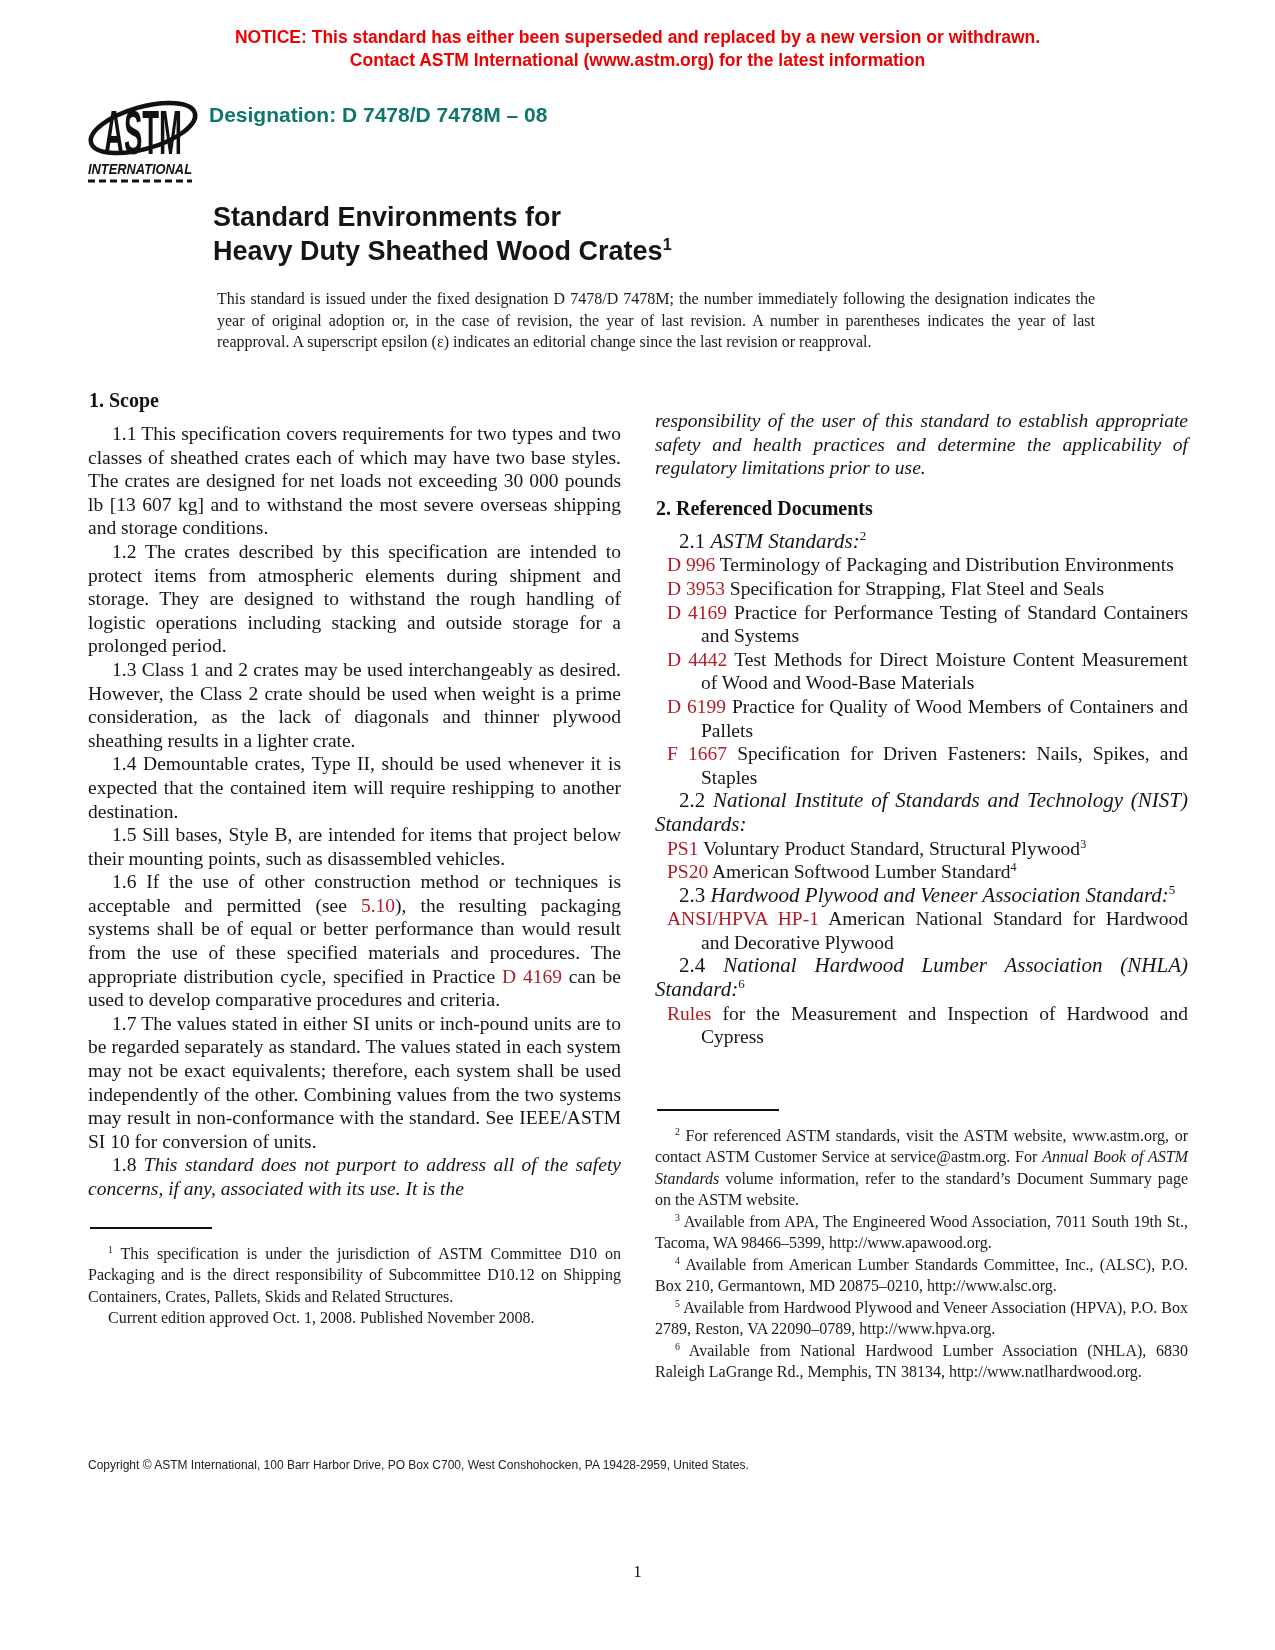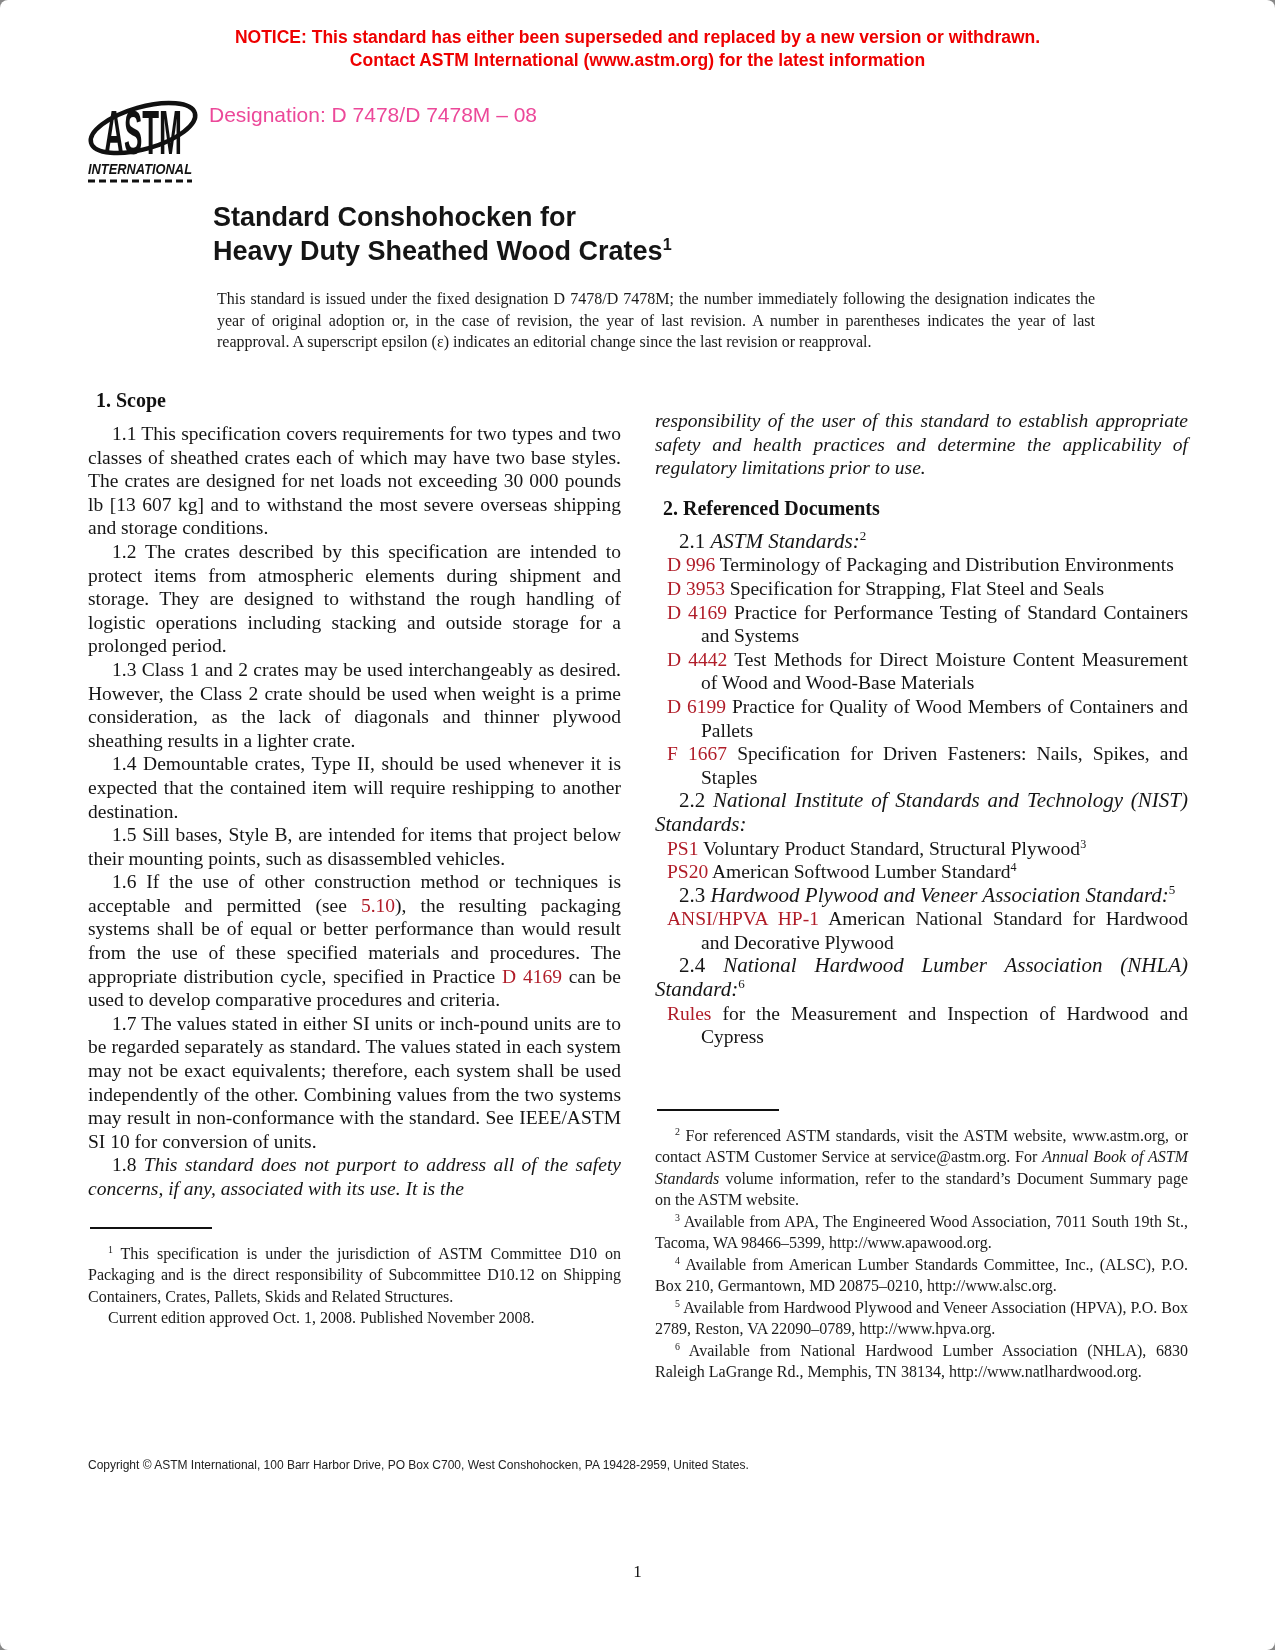--- a/index.html
+++ b/index.html
@@ -4,38 +4,37 @@
 <style>
   html,body{margin:0;padding:0;background:#888;}
   .page{
     position:relative;
     width:1275px;height:1650px;
     margin:0 auto;
     background:#ffffff;
     color:#111111;
     font-family:"Liberation Serif", serif;
     overflow:hidden;
-    border-radius:8px;
   }
   
   .notice{
     position:absolute;top:26px;left:0;right:0;
     text-align:center;
     font-family:"Liberation Sans", sans-serif;
     font-weight:bold;
     font-size:17.5px;line-height:23px;
     color:#ee0000;
   }
   
   .logo{position:absolute;left:86px;top:82px;width:116px;height:104px;}
   
   .designation{
     position:absolute;left:209px;top:103px;
     font-family:"Liberation Sans", sans-serif;
-    font-weight:normal;font-size:21px;color:#ec4899;
+    font-weight:bold;font-size:21px;color:#0f766e;
   }
   
   .title{
     position:absolute;left:213px;top:200px;
     font-family:"Liberation Sans", sans-serif;
     font-weight:bold;font-size:27px;line-height:34px;color:#151515;
   }
   .title .supref{vertical-align:super;font-size:0.6em;line-height:0;}
   
   .issued{
@@ -44,21 +43,21 @@
   }
   
   .columns{
     position:absolute;left:88px;top:380px;width:1100px;
     display:flex;gap:34px;
   }
   .col{width:533px;}
   h2.sect{
     font-family:"Liberation Serif", serif;
     font-size:20px;line-height:24px;
-    font-weight:bold;margin:8px 0 10px 8px;color:#111;
+    font-weight:bold;margin:8px 0 10px 1px;color:#111;
   }
   p.body{
     font-size:19.5px;line-height:23.6px;
     text-align:justify;text-indent:24px;
     margin:0;color:#151515;
   }
   p.noindent{text-indent:0;margin-top:29px;}
   p.italicpara{font-style:italic;}
   p.ref-entry{
     font-size:19.5px;line-height:23.6px;
@@ -106,21 +105,21 @@
       <ellipse cx="57" cy="46" rx="54" ry="21" fill="none" stroke="#111" stroke-width="4.5" transform="rotate(-16 57 46)"></ellipse>
       <text x="57" y="64" text-anchor="middle" font-family="Liberation Sans, sans-serif" font-weight="bold" font-size="56" fill="#111" transform="scale(1,1.12)" textLength="78" lengthAdjust="spacingAndGlyphs">ASTM</text>
       <text x="2" y="92" font-family="Liberation Sans, sans-serif" font-style="italic" font-weight="bold" font-size="14.5" fill="#111" textLength="104" lengthAdjust="spacingAndGlyphs">INTERNATIONAL</text>
       <line x1="2" y1="99" x2="106" y2="99" stroke="#111" stroke-width="3" stroke-dasharray="7 4"></line>
     </svg>
   </div>
 
   <div class="designation">Designation: D 7478/D 7478M – 08</div>
 
   <div class="title">
-    <div>Standard Conshohocken for</div>
+    <div>Standard Environments for</div>
     <div><span>Heavy Duty Sheathed Wood Crates</span><span class="supref">1</span></div>
   </div>
 
   <div class="issued">This standard is issued under the fixed designation D 7478/D 7478M; the number immediately following the designation indicates the year of original adoption or, in the case of revision, the year of last revision. A number in parentheses indicates the year of last reapproval. A superscript epsilon (ε) indicates an editorial change since the last revision or reapproval.</div>
 
   <div class="columns">
 
     <div class="col">
       <h2 class="sect">1.  Scope</h2>
       <p class="body"><span>1.1  This specification covers requirements for two types and two classes of sheathed crates each of which may have two base styles. The crates are designed for net loads not exceeding 30 000 pounds lb [13 607 kg] and to withstand the most severe overseas shipping and storage conditions.</span></p>

